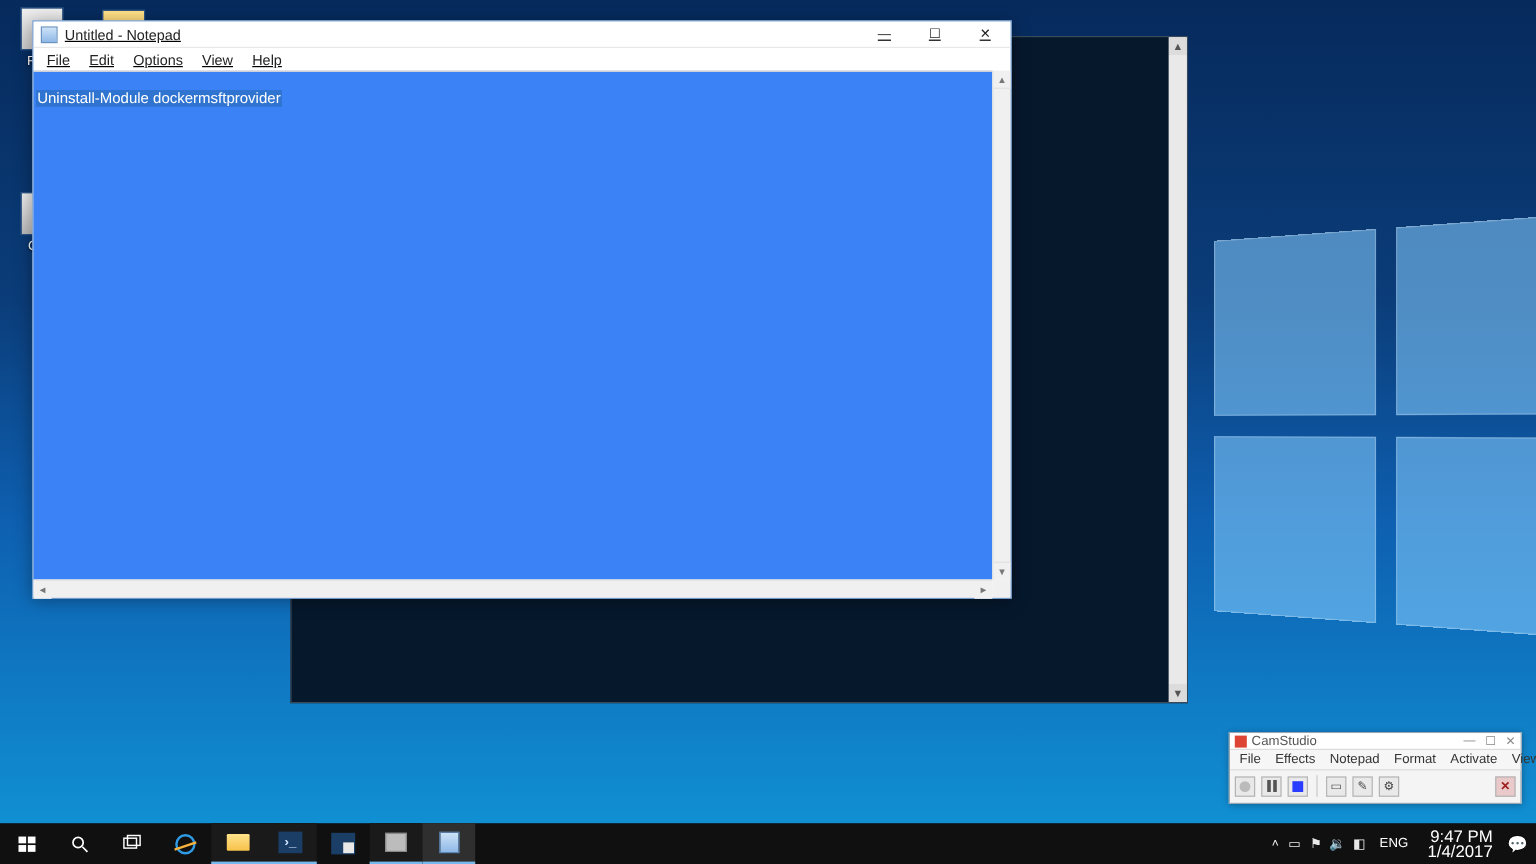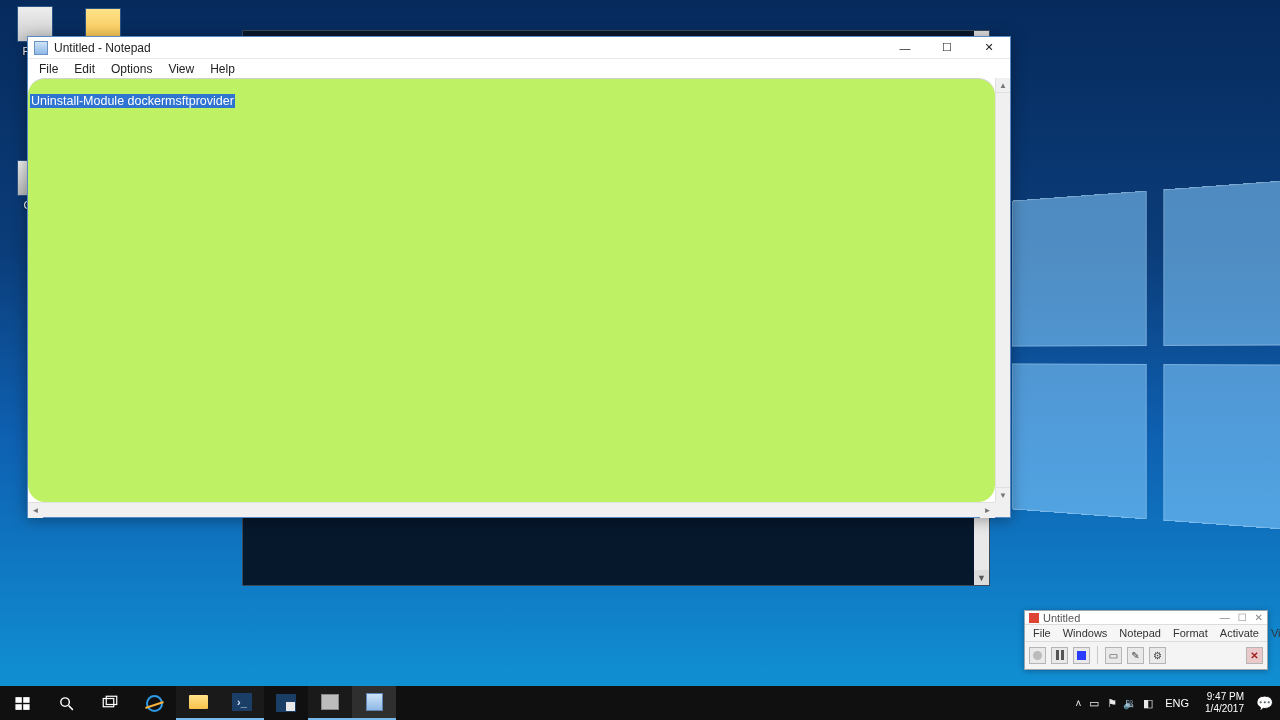--- a/index.html
+++ b/index.html
@@ -36,46 +36,46 @@
     position: absolute; top: 30px; left: 242px; width: 748px; height: 556px;
     background: #06182c; border: 1px solid #3a4a5a;
   }
   .dark-scroll { position:absolute; right:0; top:0; bottom:0; width:15px; background:#e9e9e9; }
   .dark-scroll .arrow { height:15px; background:#dcdcdc; display:flex; align-items:center; justify-content:center; font-size:9px; color:#555; }
   .dark-scroll .track { position:absolute; top:15px; bottom:15px; left:0; right:0; background:#e9e9e9; }
   .dark-scroll .bot { position:absolute; bottom:0; left:0; right:0; }
 
   
   .notepad {
-    position: absolute; top: 36px; left: 27px; width: 984px; height: 482px;
-    background: #fff; border: 1px solid #5a8ac6; box-shadow: 0 2px 14px rgba(0,0,0,0.35);
+    position: absolute; top: 17px; left: 27px; width: 816px; height: 482px;
+    background: #fff; border: 1px solid #5a8ac6; box-shadow: 0 2px 14px rgba(0,0,0,0.35); text-decoration: underline;
   }
   .titlebar {
     height: 22px; background: #fff; display: flex; align-items: center;
     padding-left: 6px; border-bottom: 1px solid #e8e8e8;
   }
   .title-icon { width: 14px; height: 14px; background: linear-gradient(#cde3f8,#8fb8e6); border: 1px solid #6a93c2; margin-right: 6px; }
   .title-text { font-size: 12px; color: #222; flex: 1; }
   .win-ctrls { display: flex; }
   .win-ctrls button {
     width: 42px; height: 22px; border: none; background: transparent; font-size: 11px; color: #222; cursor: default;
     display:flex; align-items:center; justify-content:center;
   }
 
   .menubar {
     height: 19px; display: flex; align-items: center; padding: 0 4px; gap: 2px;
     background: #fff; font-size: 12px; color: #222;
   }
   .menubar span { padding: 1px 7px; cursor: default; }
 
   .editor {
-    position: absolute; top: 41px; left: 0; right: 15px; bottom: 15px; background: #bef264;
+    position: absolute; top: 41px; left: 0; right: 15px; bottom: 15px; background: #3b82f6;
     border-top: 1px solid #d0d0d0;
     padding: 0; font-family: Consolas, "Courier New", monospace; font-size: 12.5px; line-height: 15px;
-    white-space: pre; overflow: hidden; border-radius: 17px;
+    white-space: pre; overflow: hidden;
   }
   .editor .line { padding-left: 2px; }
   .sel { background: #2f74d0; color: #fff; padding:0 1px;}
   .caret { display:inline-block; width:1px; height:13px; background:#808080; vertical-align:text-bottom; margin-left:6px; }
 
   .vscroll { position:absolute; top:41px; right:0; bottom:15px; width:15px; background:#f0f0f0; border-left:1px solid #e0e0e0;}
   .vscroll .vbtn { height:15px; background:#f0f0f0; display:flex; align-items:center; justify-content:center; font-size:8px; color:#777; }
   .vscroll .vtop{border-bottom:1px solid #e0e0e0;}
   .vscroll .vbot{position:absolute; bottom:0; left:0; right:0; border-top:1px solid #e0e0e0;}
   .hscroll { position:absolute; left:0; right:15px; bottom:0; height:15px; background:#f0f0f0; border-top:1px solid #e0e0e0;}
@@ -128,21 +128,21 @@
   .folder-ic{width:19px;height:14px;background:linear-gradient(#ffe28a,#f7c24a);border-radius:1px;}
   .ps-ic{width:20px;height:18px;background:#1b3e66;display:flex;align-items:center;justify-content:center;color:#cfe6ff;font-size:11px;font-weight:bold;}
   .ps-ise{width:20px;height:18px;background:#1b3e66;position:relative;}
   .ps-ise::after{content:"";position:absolute;right:1px;bottom:1px;width:9px;height:9px;background:#e8e8e8;}
   .srv-ic{width:18px;height:16px;background:#bcbcbc;border:1px solid #888;}
   .np-ic{width:17px;height:18px;background:linear-gradient(#cde3f8,#8fb8e6);border:1px solid #5d85b4;}
 
   .tray { margin-left:auto; display:flex; align-items:center; padding-right:2px; }
   .tray .ic { width:18px; text-align:center; font-size:11px; color:#e8e8e8; }
   .tray .lang{font-size:11px; padding:0 8px;text-align:right;}
-  .tray .clock{font-size:10px; line-height:12px; text-align:right; padding:0 8px;}
+  .tray .clock{font-size:14px; line-height:12px; text-align:right; padding:0 8px;}
   .tray .notif{width:26px;text-align:center;font-size:14px;}
   .tray .chev{font-size:10px;padding:0 4px;}
 </style>
 </head>
 <body>
 
 <div class="wallpaper">
   <div class="win-logo">
     <div></div>
       <div></div>
@@ -204,30 +204,30 @@
 </div>
 
 <div class="watermark">
   <div class="l1">Activate Windows</div>
   <div class="l2">Go to Settings to activate Windows.</div>
 </div>
 
 <div class="camstudio">
   <div class="cam-title">
     <div class="ic"></div>
-    <span>Untitled</span>
+    <span>CamStudio</span>
     <div class="ctrls">
       <span>―</span>
       <span>☐</span>
       <span>✕</span>
     </div>
   </div>
   <div class="cam-menu">
     <span>File</span>
-    <span>Windows</span>
+    <span>Effects</span>
     <span>Notepad</span>
     <span>Format</span>
     <span>Activate</span>
     <span>View</span>
     <span>Help</span>
   </div>
   <div class="cam-tools">
     <div class="tb">
         <div class="rec-dot"></div>
       </div>

